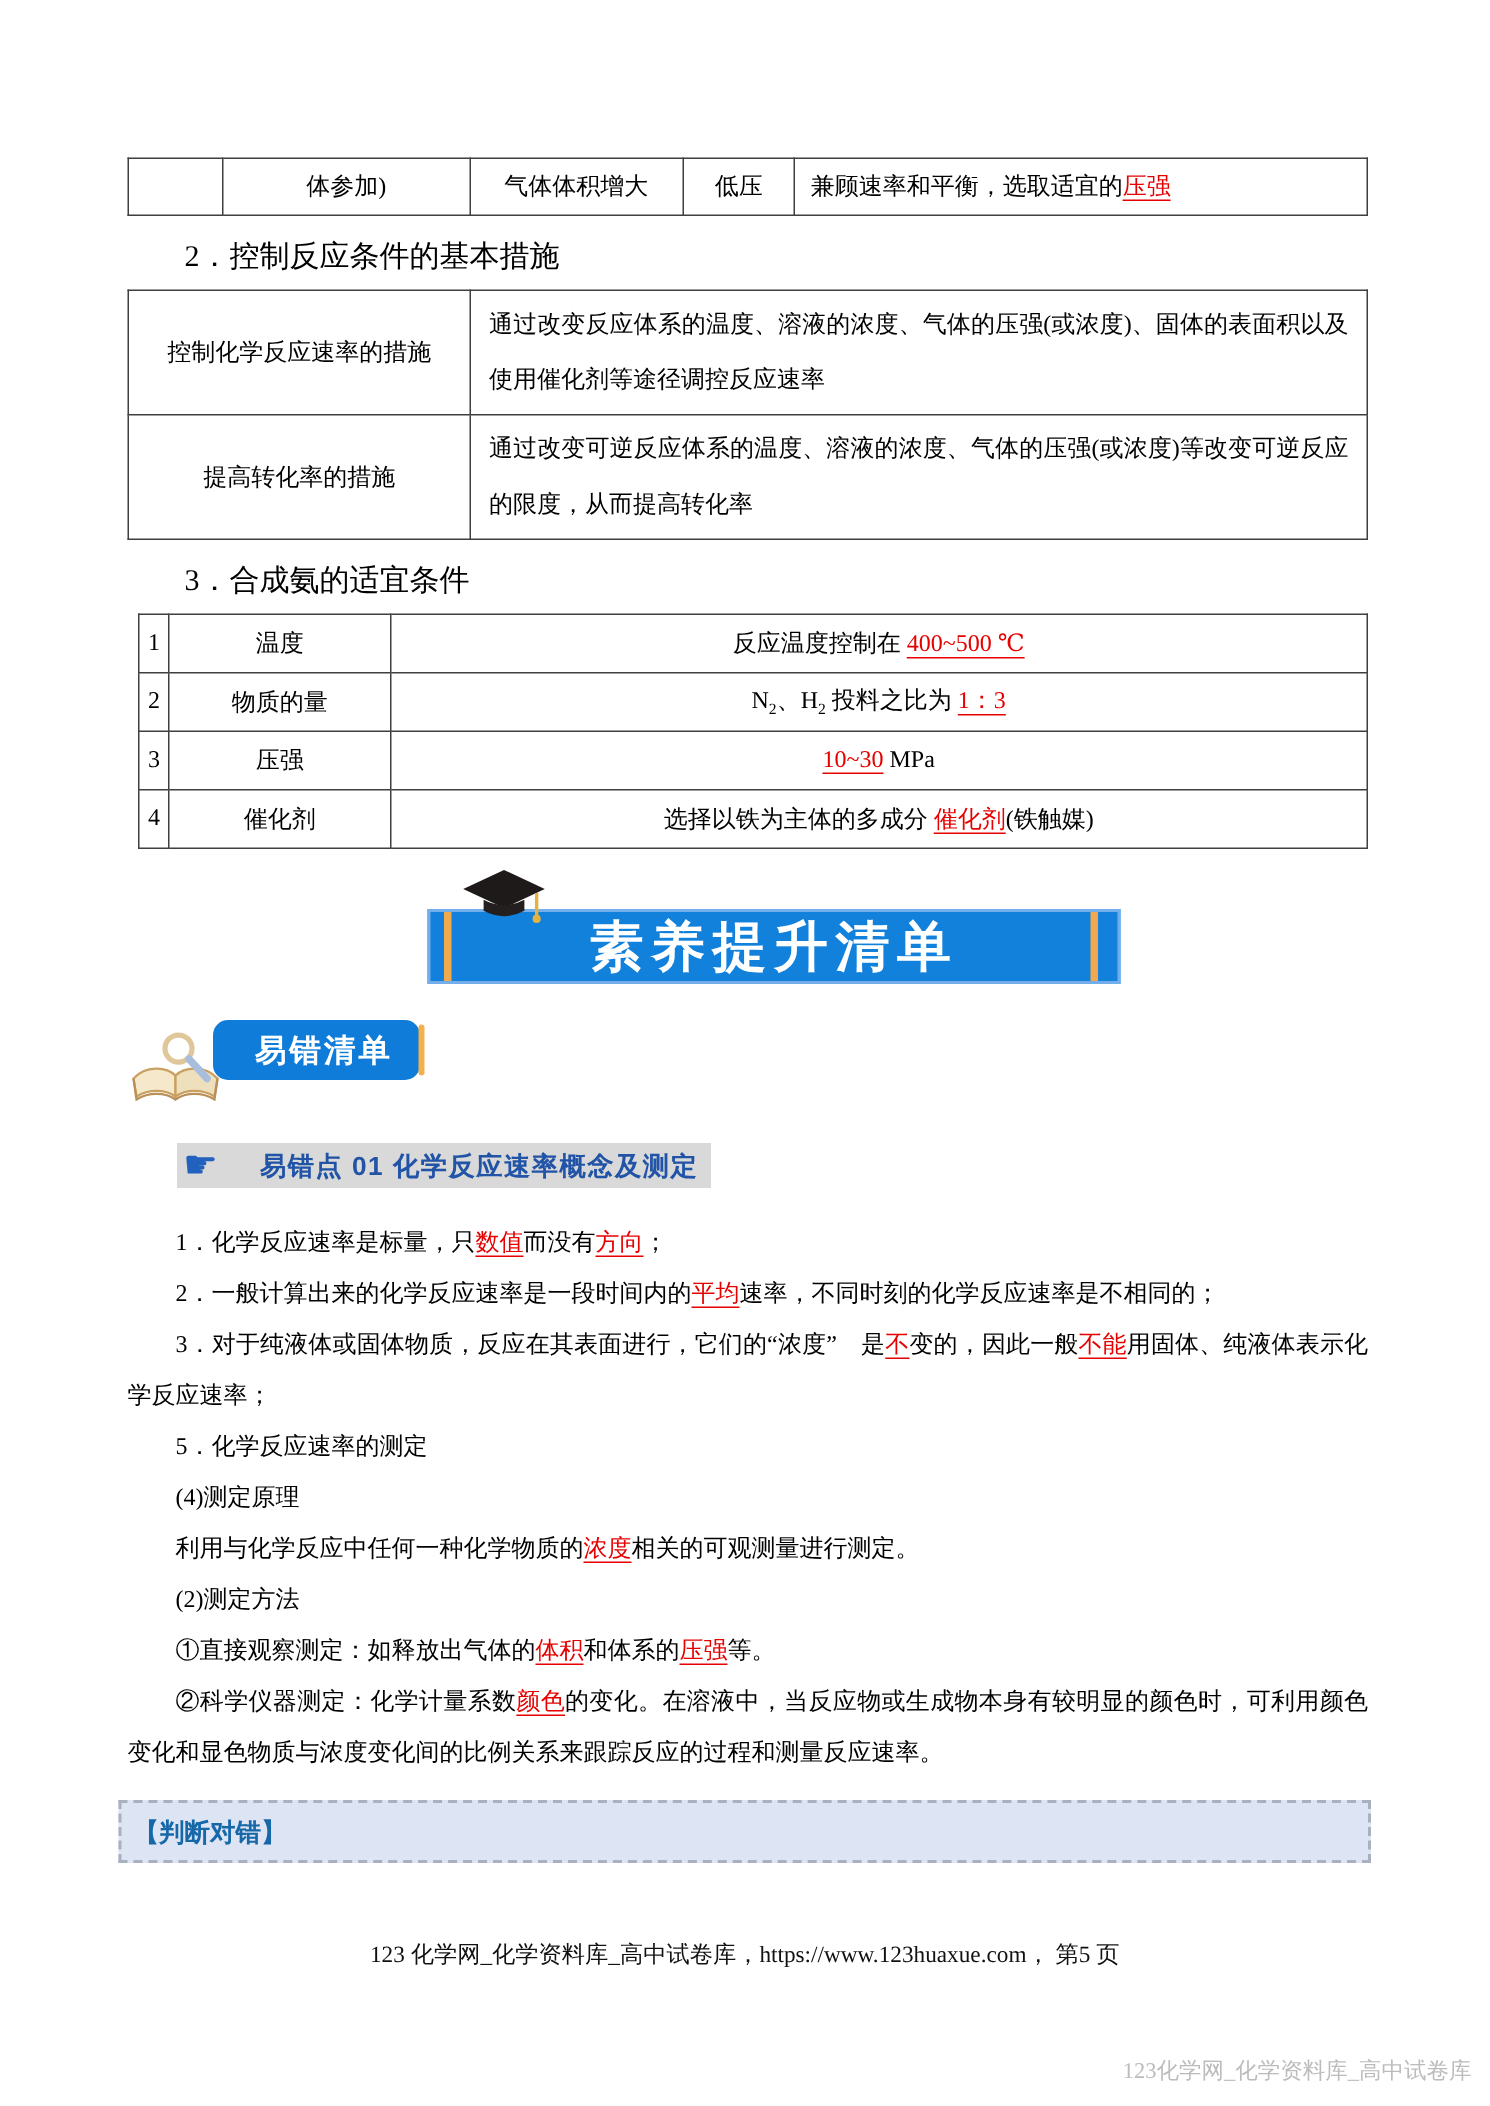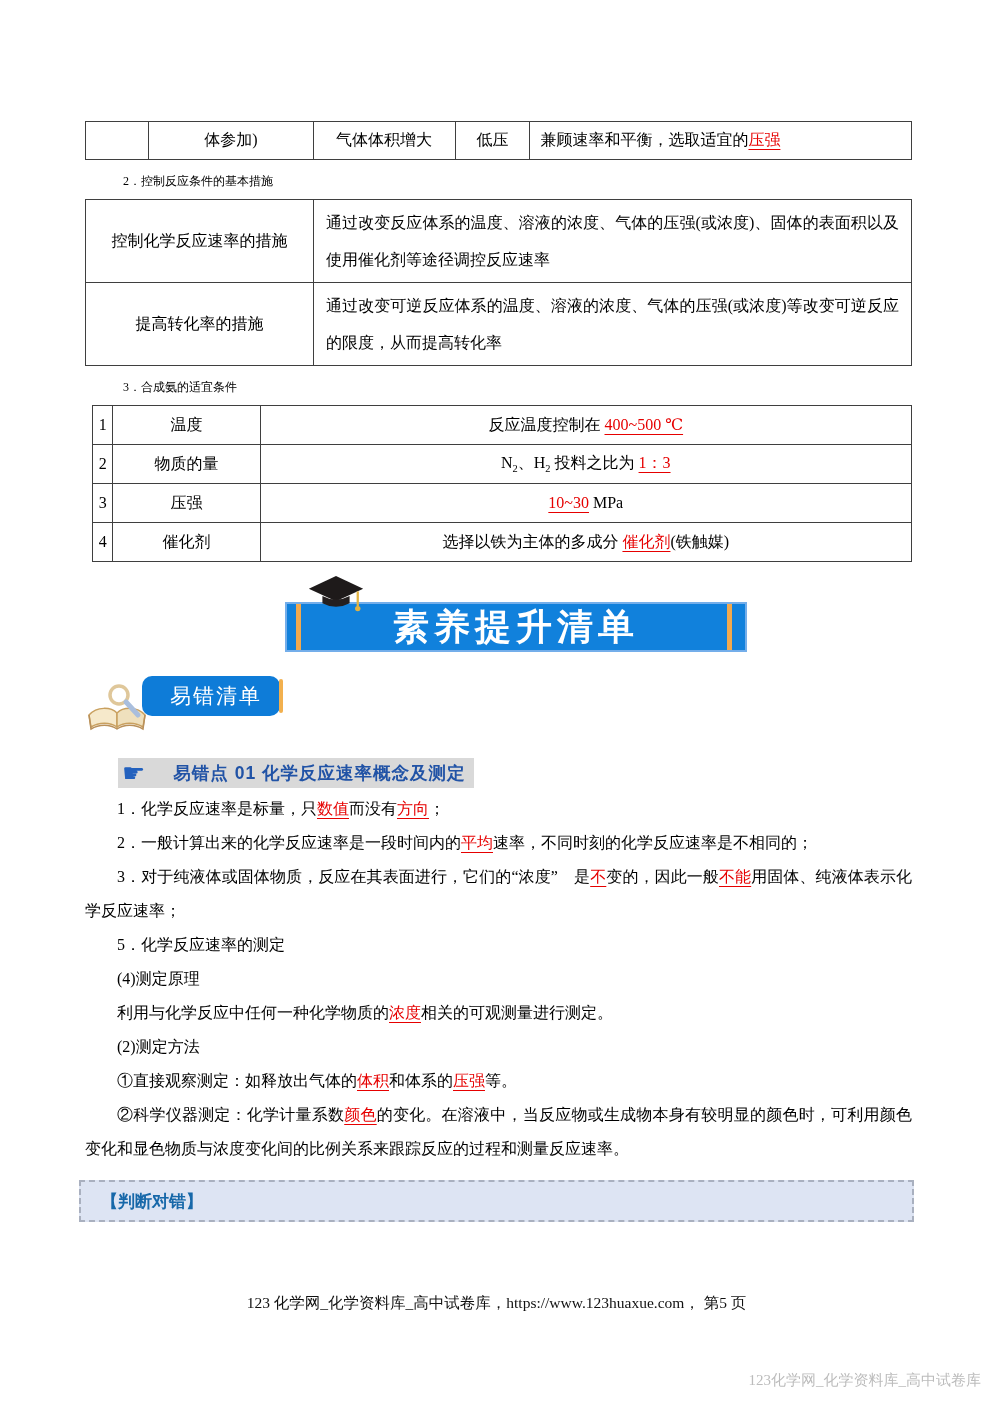--- a/index.html
+++ b/index.html
@@ -1,40 +1,40 @@
 <!DOCTYPE html>
 <html><head>
 <meta charset="utf-8">
 <style>
   * { margin:0; padding:0; box-sizing:border-box; }
   html,body { width:993px; height:1404px; }
   body {
     position:relative; background:#ffffff; overflow:hidden;
     font-family:"Liberation Serif","DejaVu Serif",serif; color:#000;
   }
-  .content { position:absolute; left:85px; top:121px; width:827px; }
+  .content { position:absolute; left:85px; top:105px; width:827px; }
 
   
   table { border-collapse:collapse; width:100%; font-size:16px; }
   td, th { border:1px solid #3f3f3f; font-weight:normal; }
   .t-top td { height:38px; text-align:center; vertical-align:middle; }
   .t-top td.last { text-align:left; padding-left:10px; }
   .t-top .c0{width:63px} .t-top .c1{width:165px} .t-top .c2{width:142px}
   .t-top .c3{width:75px} .t-top .c4{width:382px}
 
   .t-measures td { height:78px; vertical-align:middle; }
   .t-measures .lab { width:228px; text-align:center; }
   .t-measures .desc { padding:4px 12px; line-height:37px; text-align:justify; }
 
   .t-ammonia { width:820px; margin-left:7px; }
   .t-ammonia td { height:39px; text-align:center; vertical-align:middle; }
   .t-ammonia tr.hd td { height:40px; }
   .t-ammonia .c0{width:120px} .t-ammonia .c1{width:213px} .t-ammonia .c2{width:487px}
 
-  .sec-heading { font-size:12px; margin:13px 0 9px 38px; }
+  .sec-heading { font-size:20px; margin:13px 0 9px 38px; }
 
   
   .seg-n  { color:#000; }
   .seg-ru { color:#e60000; text-decoration:underline; text-underline-offset:4px; text-decoration-thickness:1px; }
   sub.seg-sub { font-size:0.65em; color:#000; }
 
   
   .banner-wrap { position:relative; height:72px; margin-top:20px; }
   .banner {
     position:absolute; left:200px; top:20px; width:462px; height:50px;
@@ -52,45 +52,45 @@
   
   .ribbon-wrap { position:relative; height:52px; margin-top:22px; }
   .ribbon-box {
     position:absolute; left:57px; top:0; width:138px; height:40px;
     background:#0e7cd8; border-radius:10px;
     display:flex; align-items:center; justify-content:center;
   }
   .ribbon-box .edge { position:absolute; right:-3px; top:3px; bottom:3px; width:4px; background:#f2b04e; border-radius:2px; }
   .ribbon-title {
     color:#fff; font-family:"Liberation Sans","DejaVu Sans",sans-serif;
-    font-weight:normal; font-size:21px; letter-spacing:2px; padding-left:10px;
+    font-weight:bold; font-size:21px; letter-spacing:2px; padding-left:10px;
   }
   .book-icon { position:absolute; left:0; top:6px; }
 
   
   .mistake-line { margin:30px 0 4px 33px; }
   .mistake-box {
     display:inline-flex; align-items:center; background:#d9d9d9; padding:2px 8px 2px 4px;
   }
   .hand-icon { color:#2361be; font-size:26px; line-height:1; margin-right:6px;
     font-family:"DejaVu Sans","Liberation Sans",sans-serif; }
   .mistake-title {
     color:#2153a6; font-weight:bold; font-size:17.5px;
     font-family:"Liberation Sans","DejaVu Sans",sans-serif; letter-spacing:1px;margin-left:22px;
   }
 
   
-  .para { margin-top:4px; }
+  .para { margin-top:20px; }
   .para p { font-size:16px; line-height:34px; text-indent:2em; text-align:justify; }
 
   
   .judge-box {
     margin:14px 0 0 -6px; width:835px; height:42px;
     background:#dde4f3; border:2px dashed #a9b0bf;
-    display:flex; align-items:center; padding-left:20px;
+    display:flex; align-items:center; padding-left:8px;
   }
   .judge-label {
     color:#1768a9; font-weight:bold; font-size:17px;
     font-family:"Liberation Sans","DejaVu Sans",sans-serif;
   }
 
   .page-footer {
     position:absolute; left:0; top:1293px; width:993px; text-align:center;
     font-size:15.5px; color:#111;
   }

